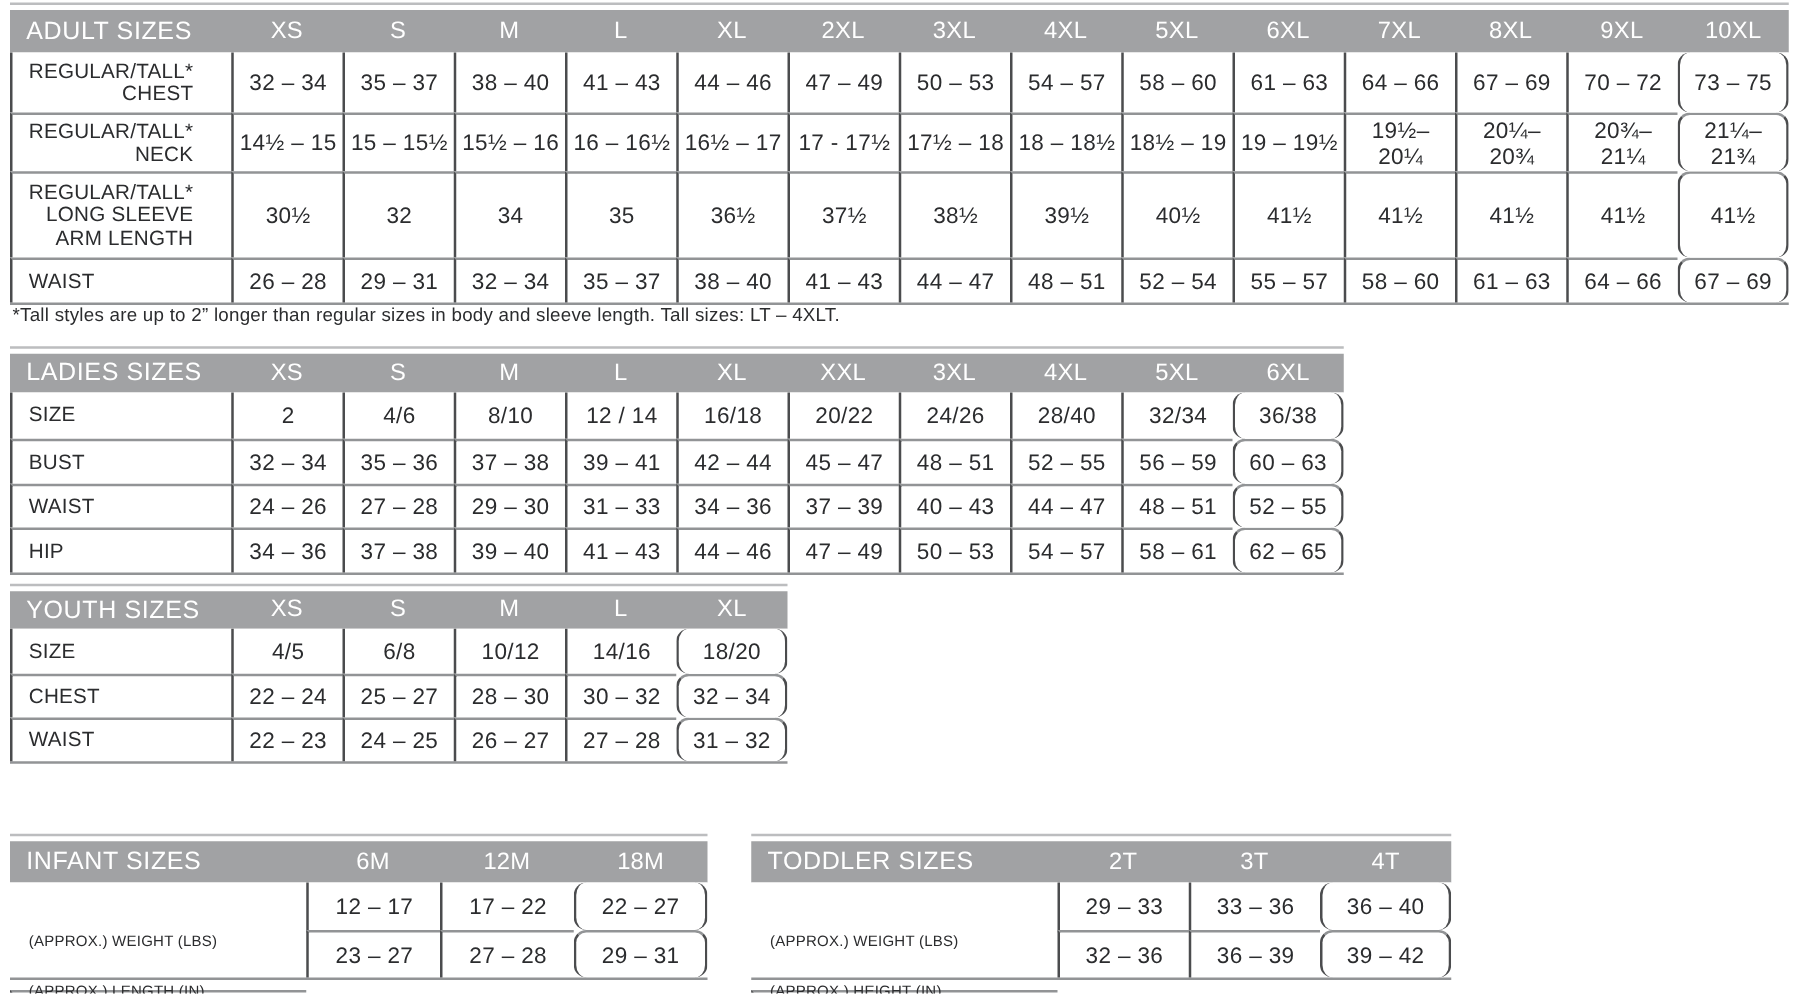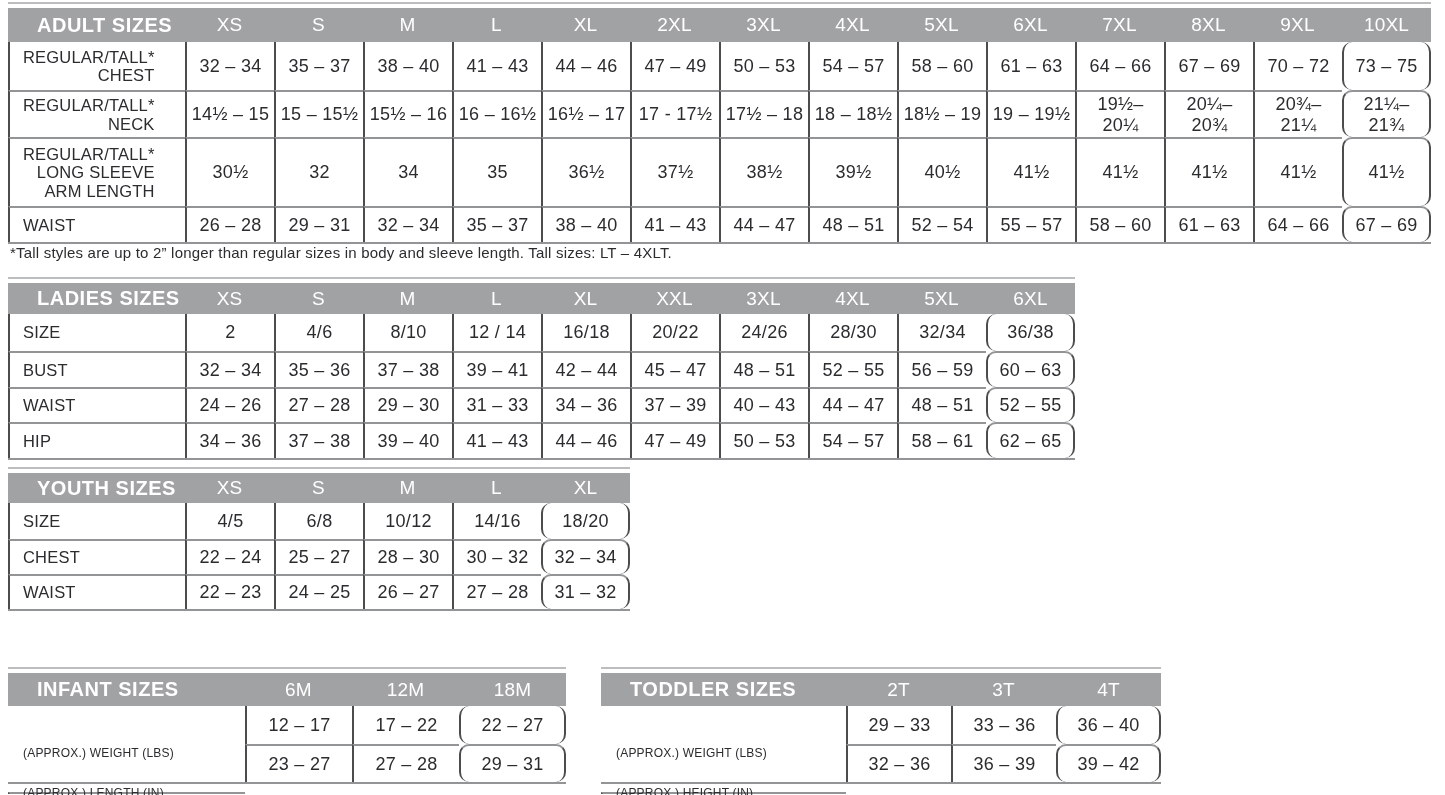--- a/index.html
+++ b/index.html
@@ -15,21 +15,21 @@
   body{
     font-family:"Liberation Sans","DejaVu Sans",sans-serif;
     -webkit-font-smoothing:antialiased;
   }
   .page{position:relative;width:1445px;height:795px;background:var(--page_bg);overflow:hidden;}
 
   .tbl{position:absolute;}
   .toprule{height:2px;background:var(--top_rule);margin-bottom:4px;}
   .thead{display:grid;background:var(--header_bg);}
   .th{display:flex;align-items:center;justify-content:center;color:var(--header_text);font-size:19px;letter-spacing:0.2px;}
-  .th.title{justify-content:flex-start;padding-left:29px;font-weight:700;font-size:20px;letter-spacing:0.5px;}
+  .th.title{justify-content:flex-start;padding-left:13px;font-weight:400;font-size:20px;letter-spacing:0.5px;}
   .tbody{display:grid;border-bottom:2px solid var(--row_line);background:#ffffff;}
   .td{
     display:flex;align-items:center;justify-content:center;
     font-size:18px;color:var(--text);letter-spacing:0.3px;
     white-space:pre-line;text-align:center;line-height:1.12;
     border-top:2px solid var(--row_line);
     box-sizing:border-box;
   }
   .td.r0{border-top:none;}
   .td.label{justify-content:flex-start;text-align:right;padding-left:13px;border-left:2px solid var(--col_line);font-size:16.5px;letter-spacing:0.2px;}
@@ -180,21 +180,21 @@
       </div>
     <div class="tbody">
         <div class="td label r0">SIZE</div>
         <div class="td val r0">2</div>
         <div class="td val r0">4/6</div>
         <div class="td val r0">8/10</div>
         <div class="td val r0">12 / 14</div>
         <div class="td val r0">16/18</div>
         <div class="td val r0">20/22</div>
         <div class="td val r0">24/26</div>
-        <div class="td val r0">28/30</div>
+        <div class="td val r0">28/40</div>
         <div class="td val r0">32/34</div>
         <div class="td val r0 lastcol">36/38</div>
         <div class="td label">BUST</div>
         <div class="td val">32 – 34</div>
         <div class="td val">35 – 36</div>
         <div class="td val">37 – 38</div>
         <div class="td val">39 – 41</div>
         <div class="td val">42 – 44</div>
         <div class="td val">45 – 47</div>
         <div class="td val">48 – 51</div>

